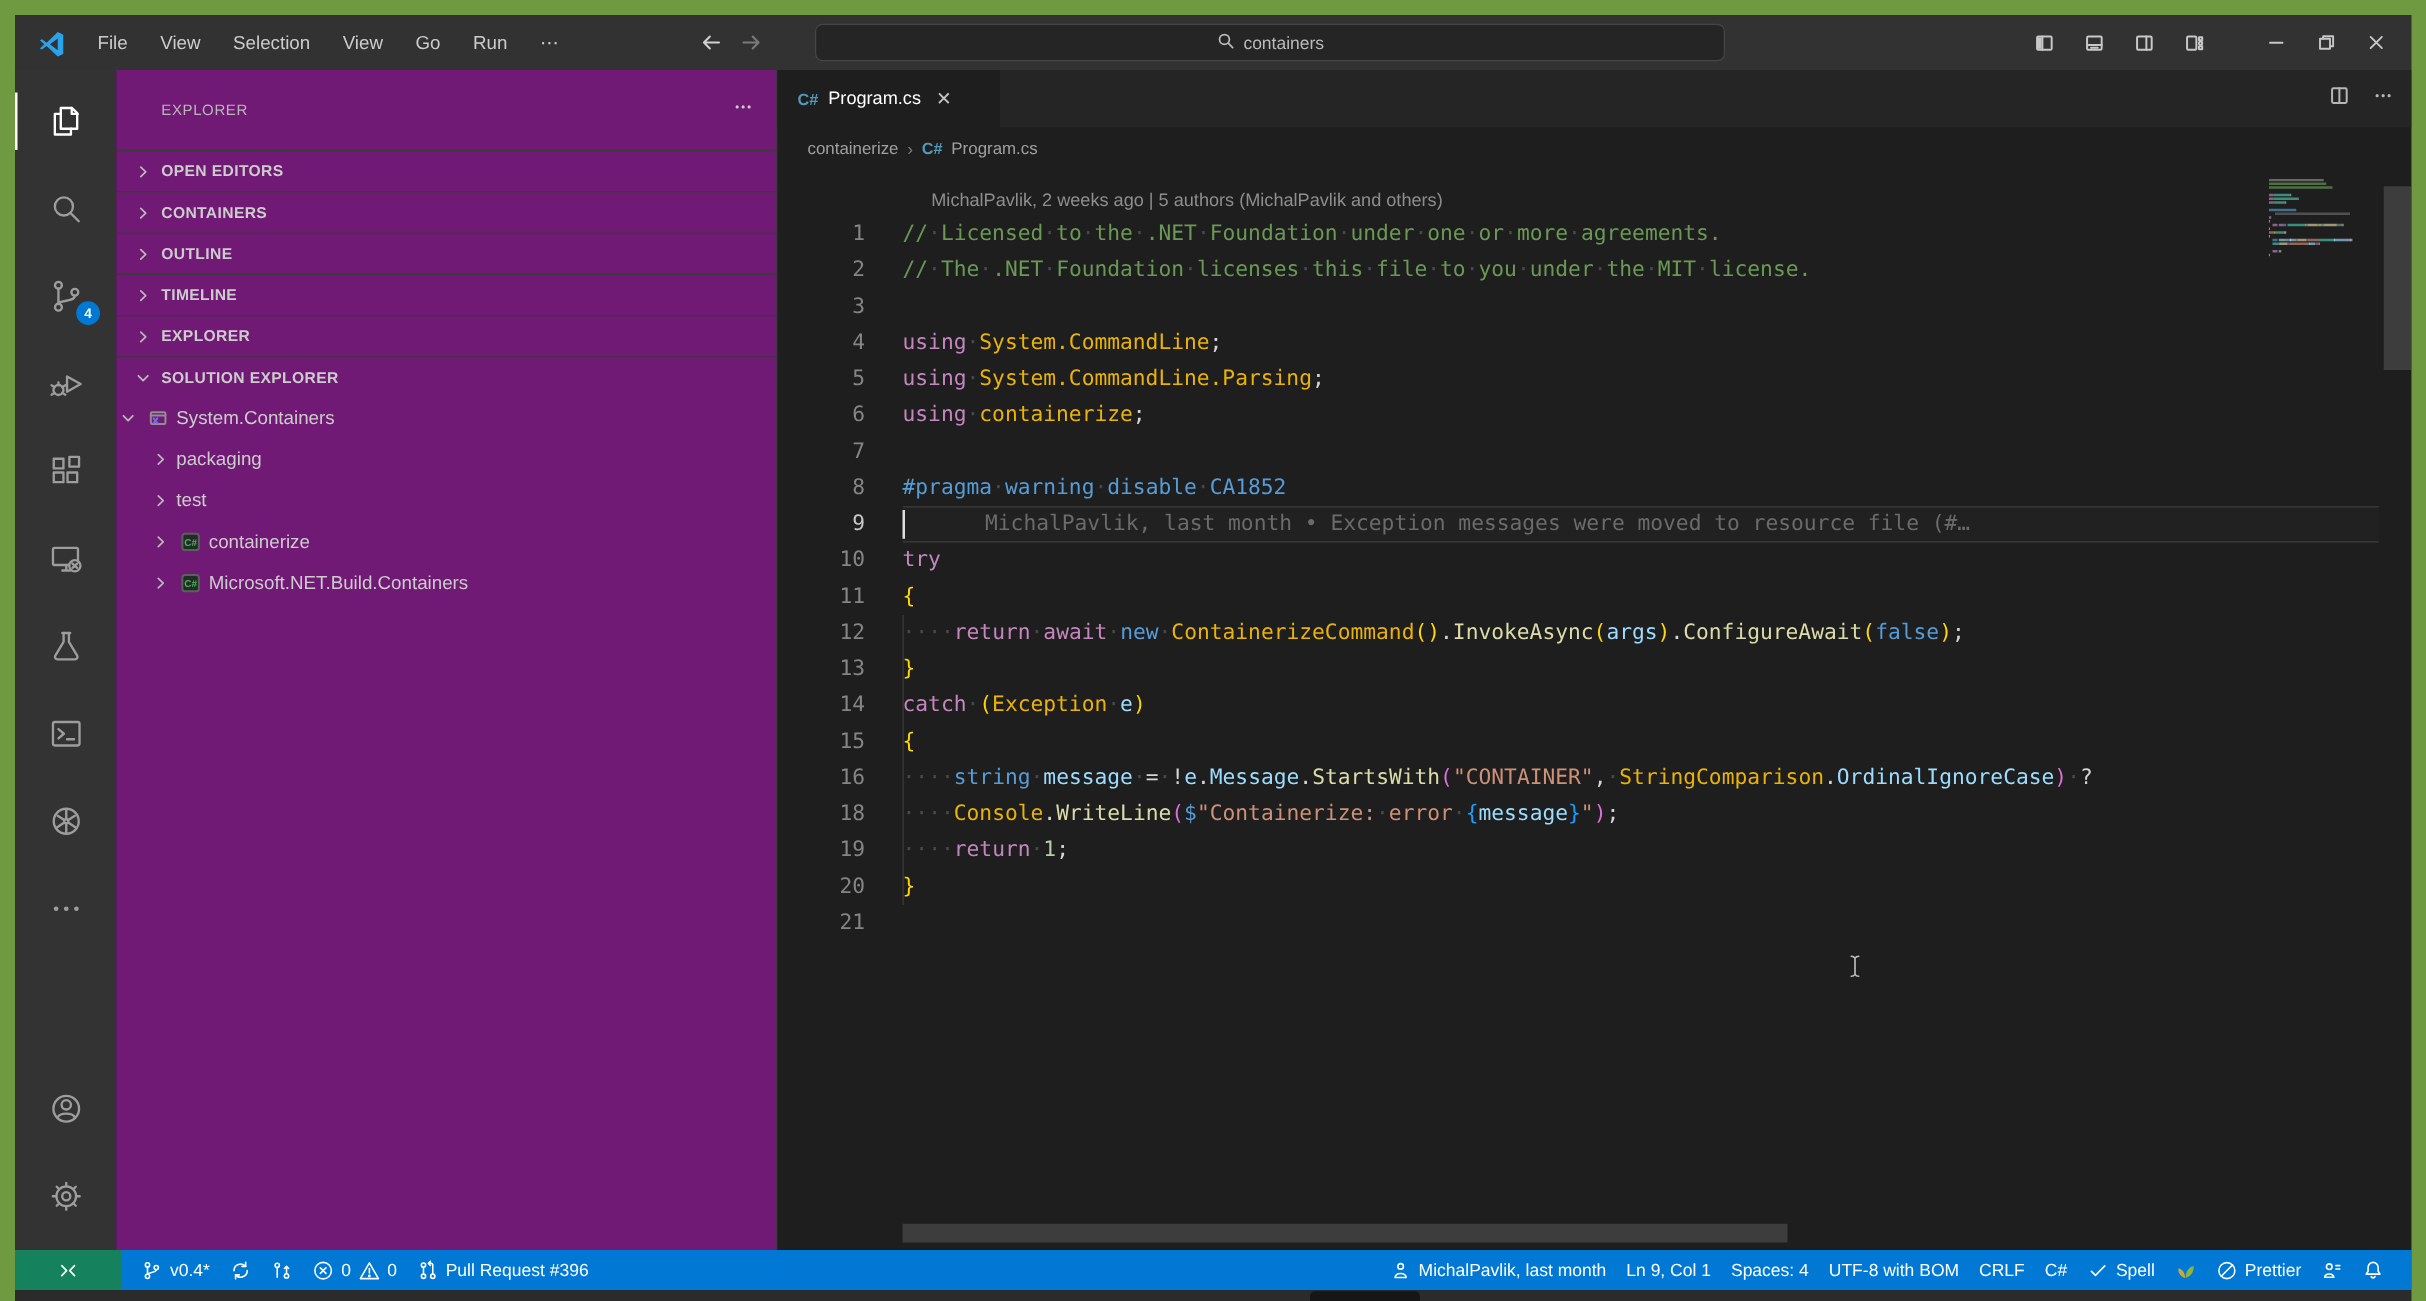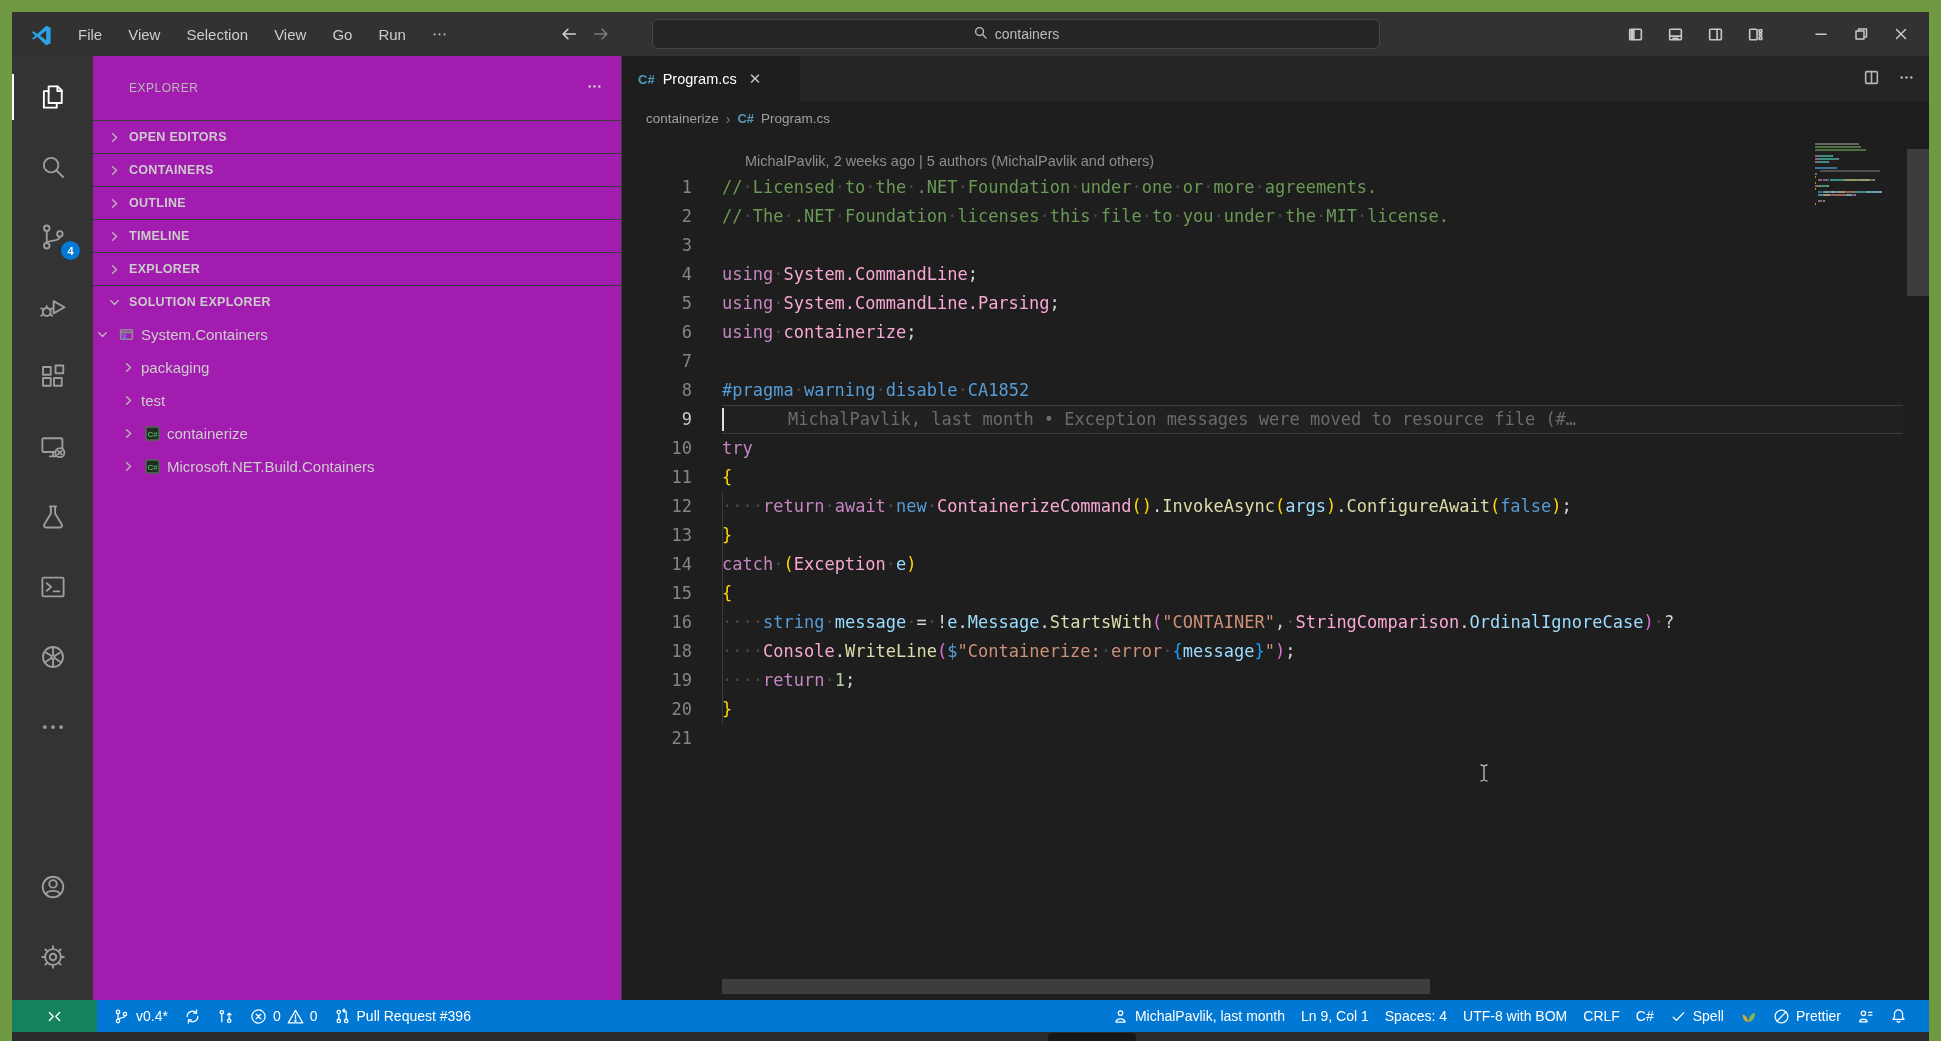--- a/index.html
+++ b/index.html
@@ -34,21 +34,21 @@
   .ab-item { position:relative; height:70px; display:flex; align-items:center; justify-content:center;
              color:#9d9d9d; }
   .ab-item.active { color:#ffffff; }
   .ab-item.active::before { content:""; position:absolute; left:0; top:12px; bottom:12px; width:2px; background:#ffffff; }
   .ab-item svg { width:30px; height:30px; }
   .ab-badge { position:absolute; right:13px; bottom:12px; min-width:19px; height:19px; border-radius:10px;
               background:#0078d4; color:#fff; font-size:11px; display:flex; align-items:center;
               justify-content:center; font-weight:bold; }
 
   
-  .sidebar { width:529px; background:#a21caf; border-right:1px solid #3a3a3a; color:#cccccc;
+  .sidebar { width:529px; background:#701a75; border-right:1px solid #3a3a3a; color:#cccccc;
              display:flex; flex-direction:column; overflow:hidden; }
   .sb-header { height:64px; display:flex; align-items:center; padding:0 18px 0 36px; }
   .sb-title { font-size:12px; letter-spacing:.5px; color:#b8b8b8; flex:1; }
   .sb-more { color:#cccccc; }
   .section { height:33px; display:flex; align-items:center; gap:6px; padding-left:12px;
              border-top:1px solid #3a3a3a; font-weight:bold; font-size:12.5px; letter-spacing:.3px;
              color:#cccccc; }
   .section .chev, .tree-row .chev { width:18px; height:18px; display:flex; align-items:center; justify-content:center; color:#b8b8b8; }
   .chev svg { width:15px; height:15px; }
   .chev.open svg { transform:rotate(90deg); }
@@ -76,21 +76,21 @@
   .code-line { display:flex; height:29px; line-height:29px; }
   .gutter { width:70px; flex:0 0 auto; text-align:right; color:#858585; }
   .gcap   { width:30px; flex:0 0 auto; }
   .content { position:relative; flex:1; white-space:pre; }
   .code-line.current .gutter { color:#c6c6c6; }
   .code-line.current .content { border-top:1px solid #3c3c3c; border-bottom:1px solid #3c3c3c;
                                 line-height:27px; background:rgba(90,90,90,.07); margin-right:26px; }
   .cursor { position:absolute; left:0; top:2px; bottom:2px; width:2px; background:#dedede; }
   .inline-blame { color:#6b6b6b; padding-left:66px; }
   .ws { color:#484848; }
-  .tk-cm{color:#6a9955} .tk-kw{color:#c586c0} .tk-kb{color:#569cd6} .tk-ty{color:#f9a8d4}
+  .tk-cm{color:#6a9955} .tk-kw{color:#c586c0} .tk-kb{color:#569cd6} .tk-ty{color:#eab308}
   .tk-fn{color:#dcdcaa} .tk-va{color:#9cdcfe} .tk-st{color:#ce9178} .tk-nu{color:#b5cea8}
   .tk-pl{color:#d4d4d4} .tk-b1{color:#ffd700} .tk-b2{color:#da70d6} .tk-b3{color:#179fff}
   .indent-guide { position:absolute; left:100px; width:1px; background:#3b3b3b; }
   .minimap { position:absolute; top:8px; right:22px; width:92px; overflow:hidden; }
   .mm-line { height:2px; margin-bottom:1px; white-space:nowrap; font-size:0; }
   .mm-seg { display:inline-block; height:2px; opacity:.65; }
   .vscroll { position:absolute; top:14px; right:0; width:22px; height:147px; background:rgba(121,121,121,.35); }
   .hscroll { position:absolute; bottom:6px; left:100px; width:708px; height:15px; background:rgba(121,121,121,.35); }
   .ibeam { position:absolute; }
 

